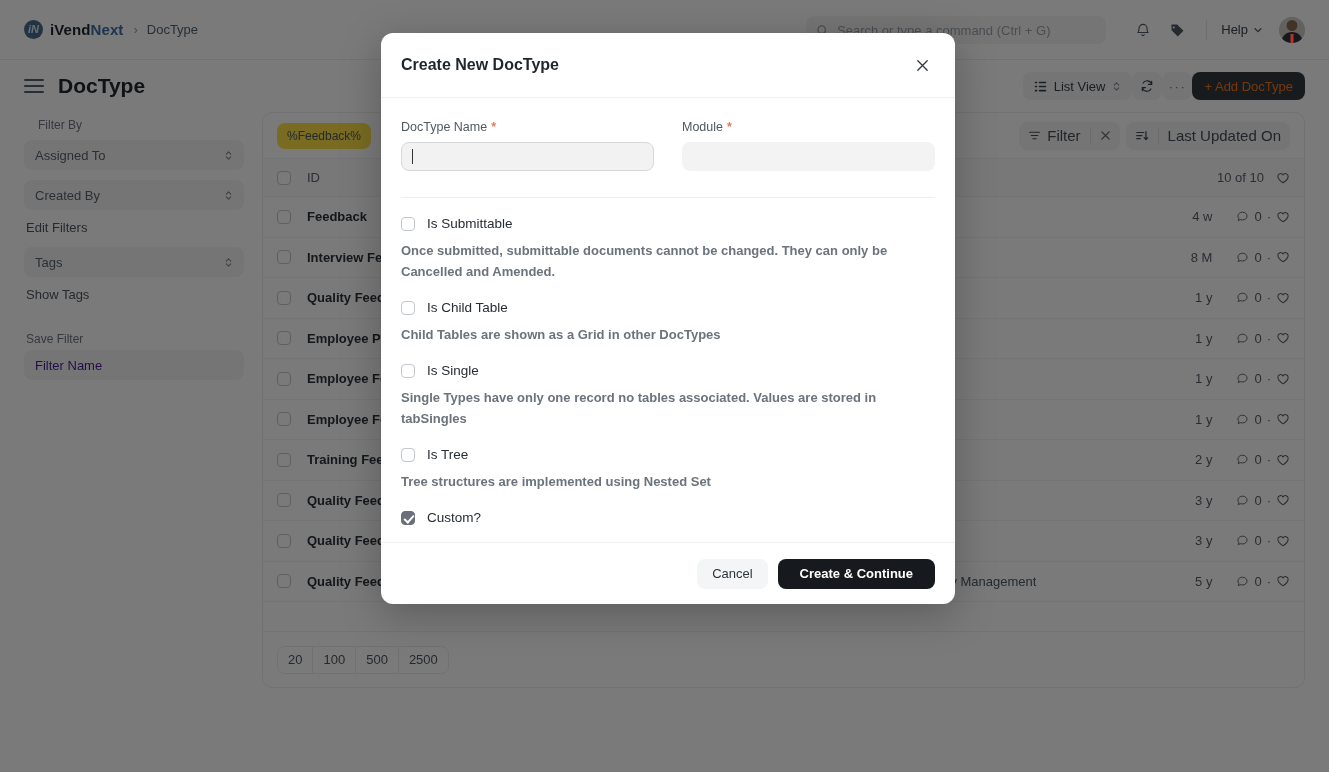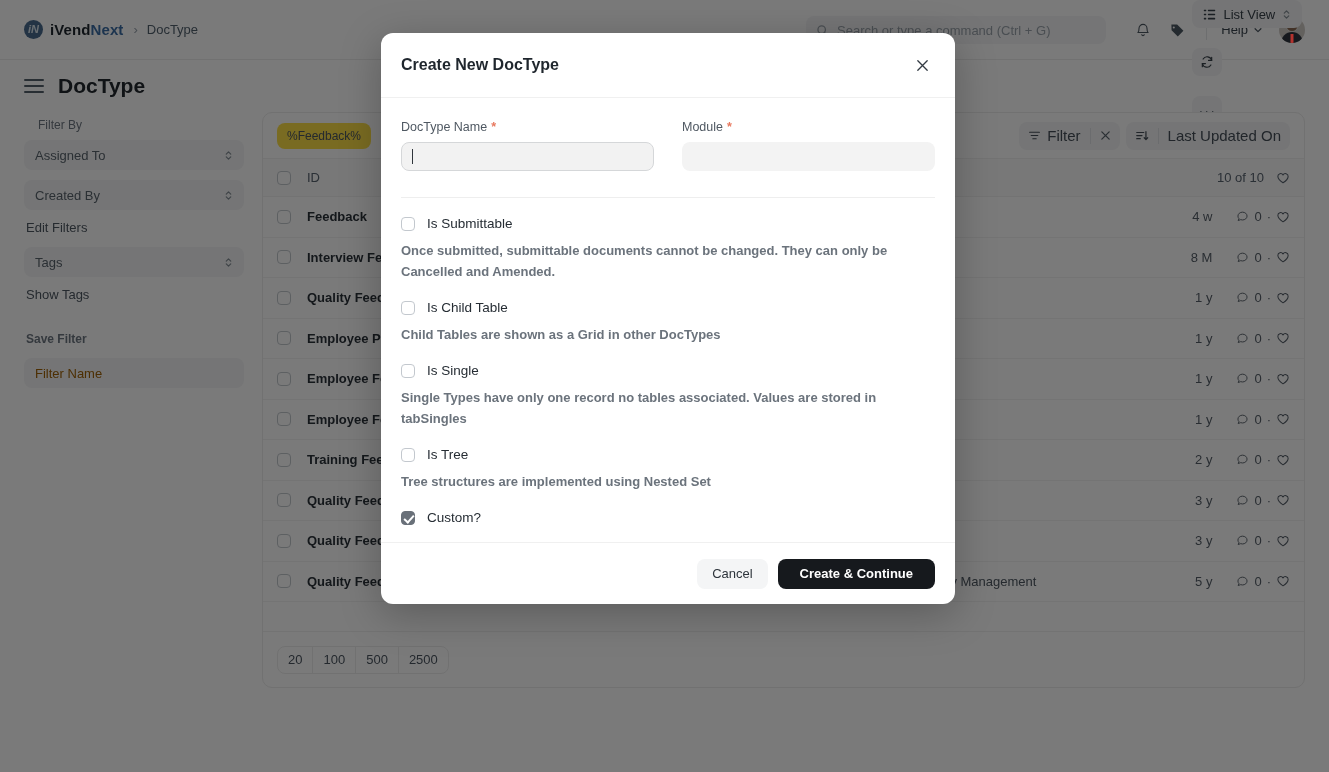--- a/index.html
+++ b/index.html
@@ -77,21 +77,21 @@
 
   
   .page-head {
     position: absolute; top: 60px; left: 0; right: 0; height: 52px;
     display: flex; align-items: center; padding: 0 24px;
   }
   .hamburger { width: 20px; display:flex; flex-direction:column; gap:4px; margin-right: 14px;}
   .hamburger i { display:block; height:2px; background:#55606b; border-radius:2px;}
   .hamburger i:nth-child(2){ width: 100%; }
   .page-title { font-size: 21px; font-weight: 700; color: #22282e; }
-  .head-right { margin-left:auto; display:flex; align-items:flex-start; gap:20px;flex-direction:column; }
+  .head-right { margin-left:auto; display:flex; align-items:flex-start; gap:0; }
   .pill {
     height: 28px; border-radius: 8px; background: #f4f5f6;
     display:flex; align-items:center; gap:7px; padding: 0 11px;
     font-size: 13px; color: #38414a;
   }
   .pill-icon-only { width: 30px; padding: 0; justify-content: center; }
   .btn-dark {
     height: 28px; border-radius: 8px; background: #343a40; color:#f97316;
     display:flex; align-items:center; gap:6px; padding: 0 12px;
     font-size: 13px; font-weight: 500;
@@ -104,21 +104,21 @@
     height: 30px; background: #f4f5f6; border-radius: 8px;
     display: flex; align-items: center; padding: 0 11px;
     font-size: 13px; color: #5a646e; margin-bottom: 10px;
     position: relative;
   }
   .side-select .chev { margin-left: auto; display:flex; flex-direction:column; gap:2px; color:#848d96;}
   .side-link { font-size: 13px; color: #4e5862; margin: 0 0 12px 0; padding-left: 2px; }
   .side-input {
     height: 30px; background: #f4f5f6; border-radius: 8px;
     display:flex; align-items:center; padding: 0 11px;
-    font-size: 13px; color: #a16207;
+    font-size: 13px; color: #4c1d95;
   }
 
   
   .listwrap {
     position: absolute; top: 112px; left: 262px; right: 24px;
     border: 1px solid #ececec; border-radius: 10px; background: #fff;
     height: 576px;
   }
   .list-toolbar {
     height: 46px; display: flex; align-items: center; padding: 0 14px;
@@ -336,21 +336,21 @@
       <div class="side-link">Edit Filters</div>
       <div class="side-select">
         <span>Tags</span>
         <span class="chev">
           <svg width="9" height="13" viewBox="0 0 10 14" fill="none" stroke="#848d96" stroke-width="1.3">
             <path d="M2.5 5.5L5 3l2.5 2.5M2.5 8.5L5 11l2.5-2.5" stroke-linecap="round" stroke-linejoin="round"></path>
           </svg>
         </span>
       </div>
       <div class="side-link">Show Tags</div>
-      <div class="side-label" style="margin:30px 0 12px 2px;font-weight:bold;">Save Filter</div>
+      <div class="side-label" style="margin:30px 0 4px 2px;">Save Filter</div>
       <div class="side-input">Filter Name</div>
     </div>
 
     <div class="listwrap">
       <div class="list-toolbar">
         <div class="tagchip">%Feedback%</div>
         <div class="tb-right">
           <div class="tb-group">
             <div class="seg">
               <svg width="13" height="13" viewBox="0 0 16 16" fill="none" stroke="#464f59" stroke-width="1.5">

